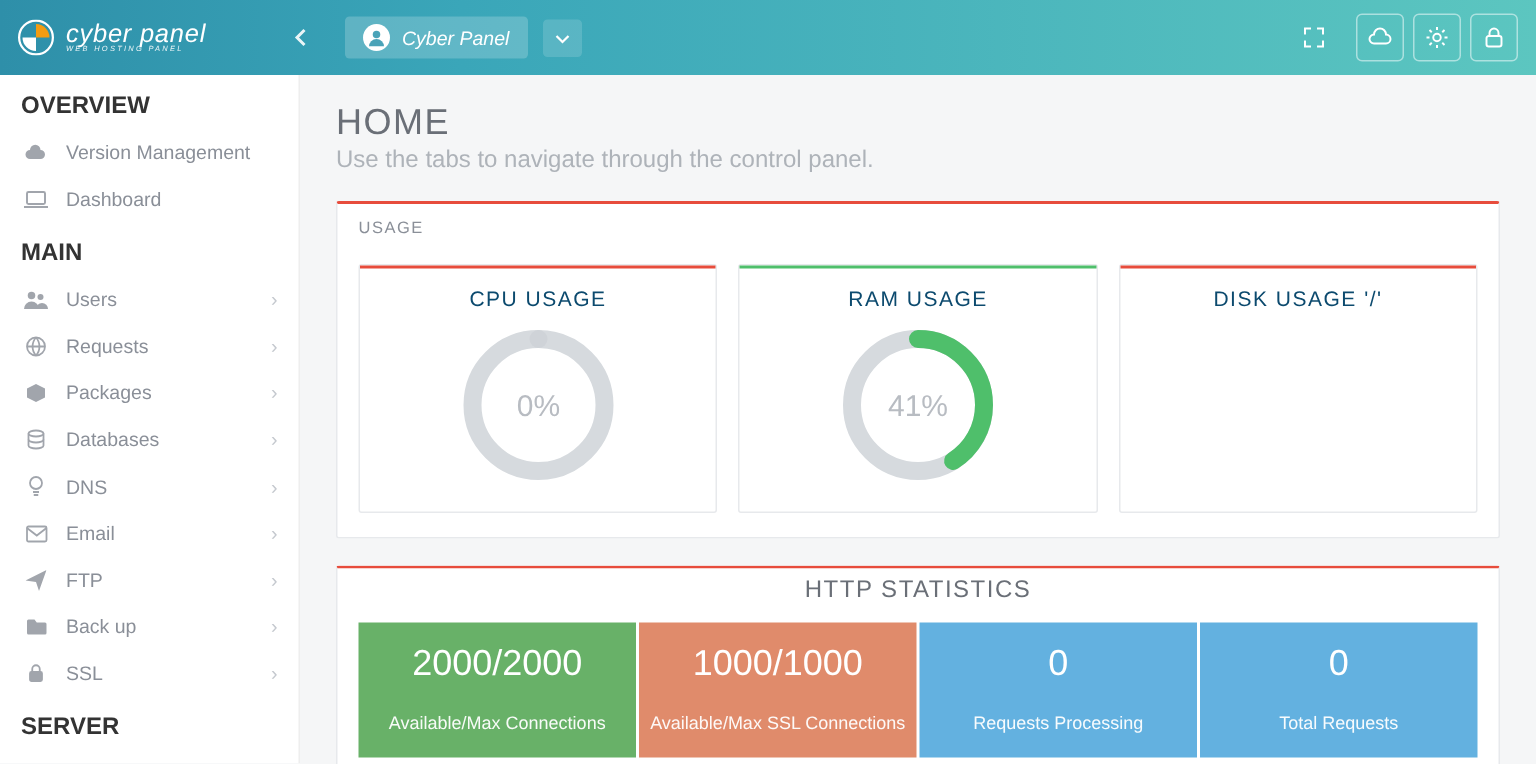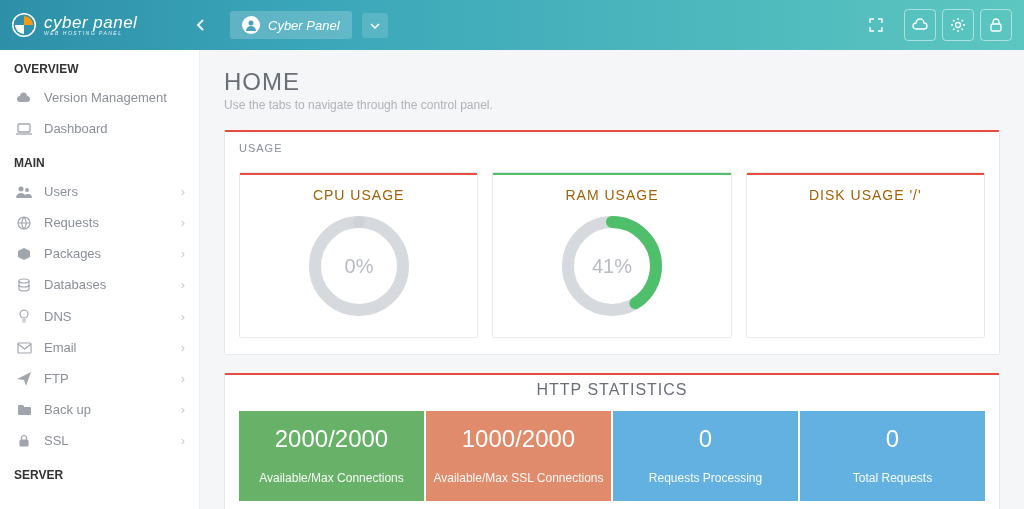--- a/index.html
+++ b/index.html
@@ -15,38 +15,38 @@
 .user-chip { margin-left: 20px; background: rgba(255,255,255,0.2); border-radius: 3px; padding: 5px 12px; display: flex; align-items: center; gap: 8px; }
 .user-avatar { width: 18px; height: 18px; border-radius: 50%; background: #fff; display: flex; align-items: center; justify-content: center; }
 .user-chevron { margin-left: 10px; background: rgba(255,255,255,0.15); border-radius: 3px; padding: 5px 8px; cursor: pointer; }
 .topbar-spacer { flex: 1; }
 .topbar-actions { display: flex; gap: 6px; align-items: center; }
 .top-icon-btn { width: 32px; height: 32px; border: 1px solid rgba(255,255,255,0.5); border-radius: 4px; display: flex; align-items: center; justify-content: center; cursor: pointer; }
 .top-icon-free { width: 24px; height: 24px; display: flex; align-items: center; justify-content: center; margin-right: 10px; cursor:pointer;}
 
 .layout { display: flex; height: calc(509px - 50px); }
 .sidebar { width: 200px; background: #fff; overflow-y: auto; border-right: 1px solid #eee; }
-.side-section { padding: 12px 14px 6px 14px; font-weight: 700; font-size: 12px; color: #333; }
+.side-section { padding: 12px 14px 6px 14px; font-weight: 700; font-size: 16px; color: #333; }
 .side-item { display: flex; align-items: center; padding: 8px 14px; cursor: pointer; color: #8a8f98; font-size: 13px; }
 .side-item.active { color: #c9302c; }
 .side-item .side-icon { width: 20px; display: flex; justify-content: center; margin-right: 10px; opacity: 0.8; }
 .side-item.active .side-icon { color: #c9302c; }
 .side-item .side-chev { margin-left: auto; color: #c5c9cf; }
 
 .main { flex: 1; padding: 18px 24px; overflow-y: auto; }
 .page-title { font-size: 24px; color: #6a6f77; font-weight: 400; letter-spacing: 1px; }
-.page-sub { font-size: 12px; color: #aeb3b9; margin-top: 2px; margin-bottom: 18px; }
+.page-sub { font-size: 16px; color: #aeb3b9; margin-top: 2px; margin-bottom: 18px; }
 
 .panel { background: #fff; border: 1px solid #e7e9ec; border-radius: 2px; }
 .panel-strip { border-top: 2px solid #e74c3c; }
 .panel-title { font-size: 11px; letter-spacing: 1px; color: #8a8f98; padding: 10px 14px; }
 
 .gauges { display: flex; gap: 14px; padding: 8px 14px 16px 14px; }
 .gauge-card { flex: 1; border: 1px solid #e7e9ec; border-radius: 2px; padding: 14px 10px 16px 10px; text-align: center; position: relative; }
-.gauge-card-title { font-size: 14px; color: #a16207; letter-spacing: 1px; margin-bottom: 8px; }
+.gauge-card-title { font-size: 14px; color: #0c4a6e; letter-spacing: 1px; margin-bottom: 8px; }
 .gauge-wrap { display: flex; justify-content: center; }
 .gauge-svg { width: 110px; height: 110px; }
 .gauge-txt { font-size: 20px; fill: #b8bcc2; }
 .gauge-card-stripe { position:absolute; top:0; left:0; right:0; height:2px; }
 
 .http-panel { margin-top: 18px; }
 .http-title { text-align: center; font-size: 16px; color: #6a6f77; letter-spacing: 1px; padding: 6px 0 12px 0; }
 .stat-row { display: flex; gap: 2px; padding: 0 14px 16px 14px; }
 .stat-card { flex: 1; color: #fff; text-align: center; padding: 14px 6px 16px 6px; }
 .stat-val { font-size: 24px; font-weight: 300; }
@@ -268,21 +268,21 @@
     </div>
 
     <div class="panel panel-strip http-panel">
       <div class="http-title">HTTP STATISTICS</div>
       <div class="stat-row" id="stat-row">
           <div class="stat-card" style="background: rgb(104, 177, 104);">
             <div class="stat-val">2000/2000</div>
             <div class="stat-lbl">Available/Max Connections</div>
           </div>
           <div class="stat-card" style="background: rgb(224, 139, 107);">
-            <div class="stat-val">1000/2000</div>
+            <div class="stat-val">1000/1000</div>
             <div class="stat-lbl">Available/Max SSL Connections</div>
           </div>
           <div class="stat-card" style="background: rgb(99, 177, 224);">
             <div class="stat-val">0</div>
             <div class="stat-lbl">Requests Processing</div>
           </div>
           <div class="stat-card" style="background: rgb(99, 177, 224);">
             <div class="stat-val">0</div>
             <div class="stat-lbl">Total Requests</div>
           </div>

